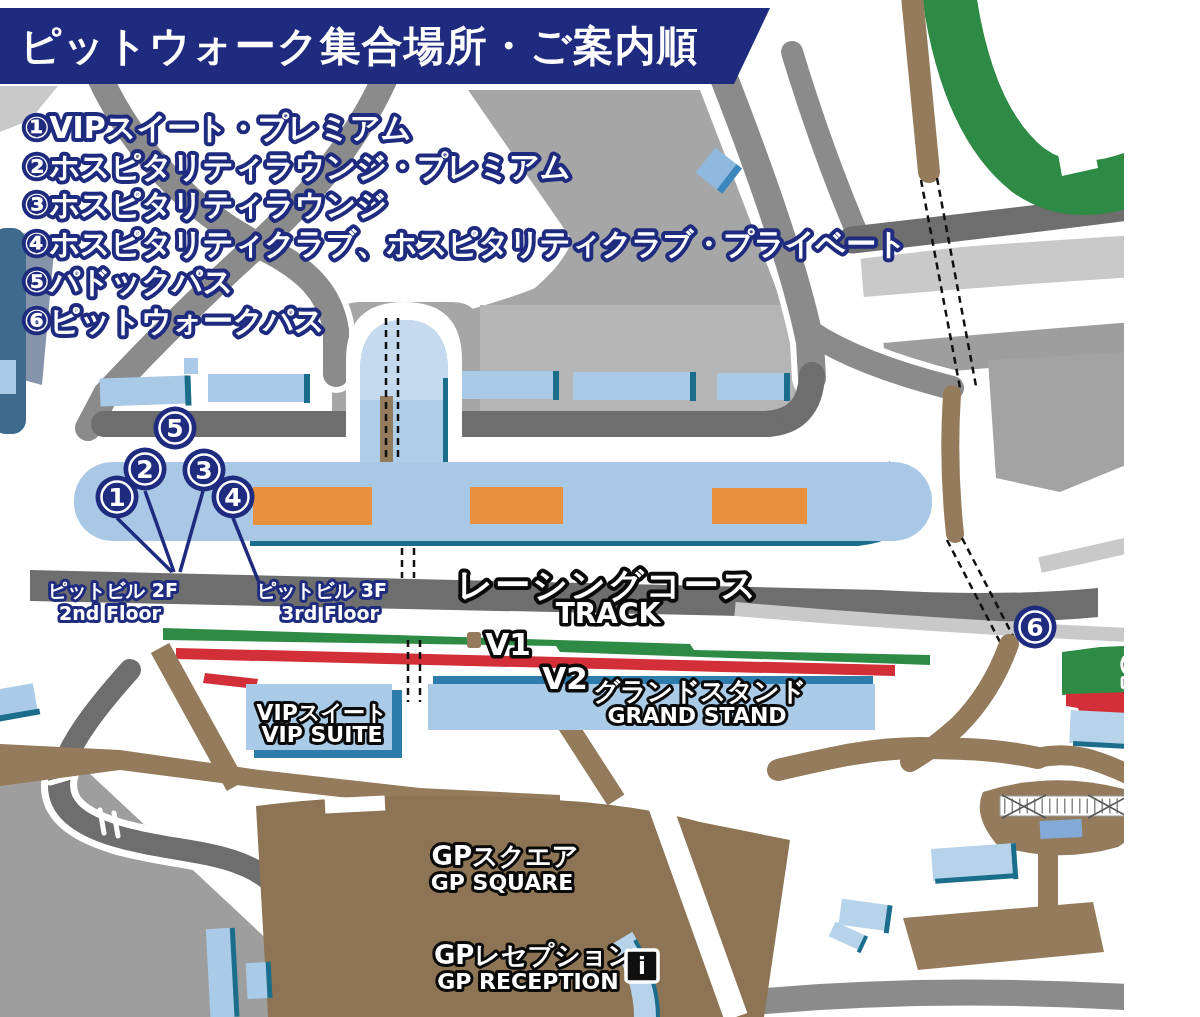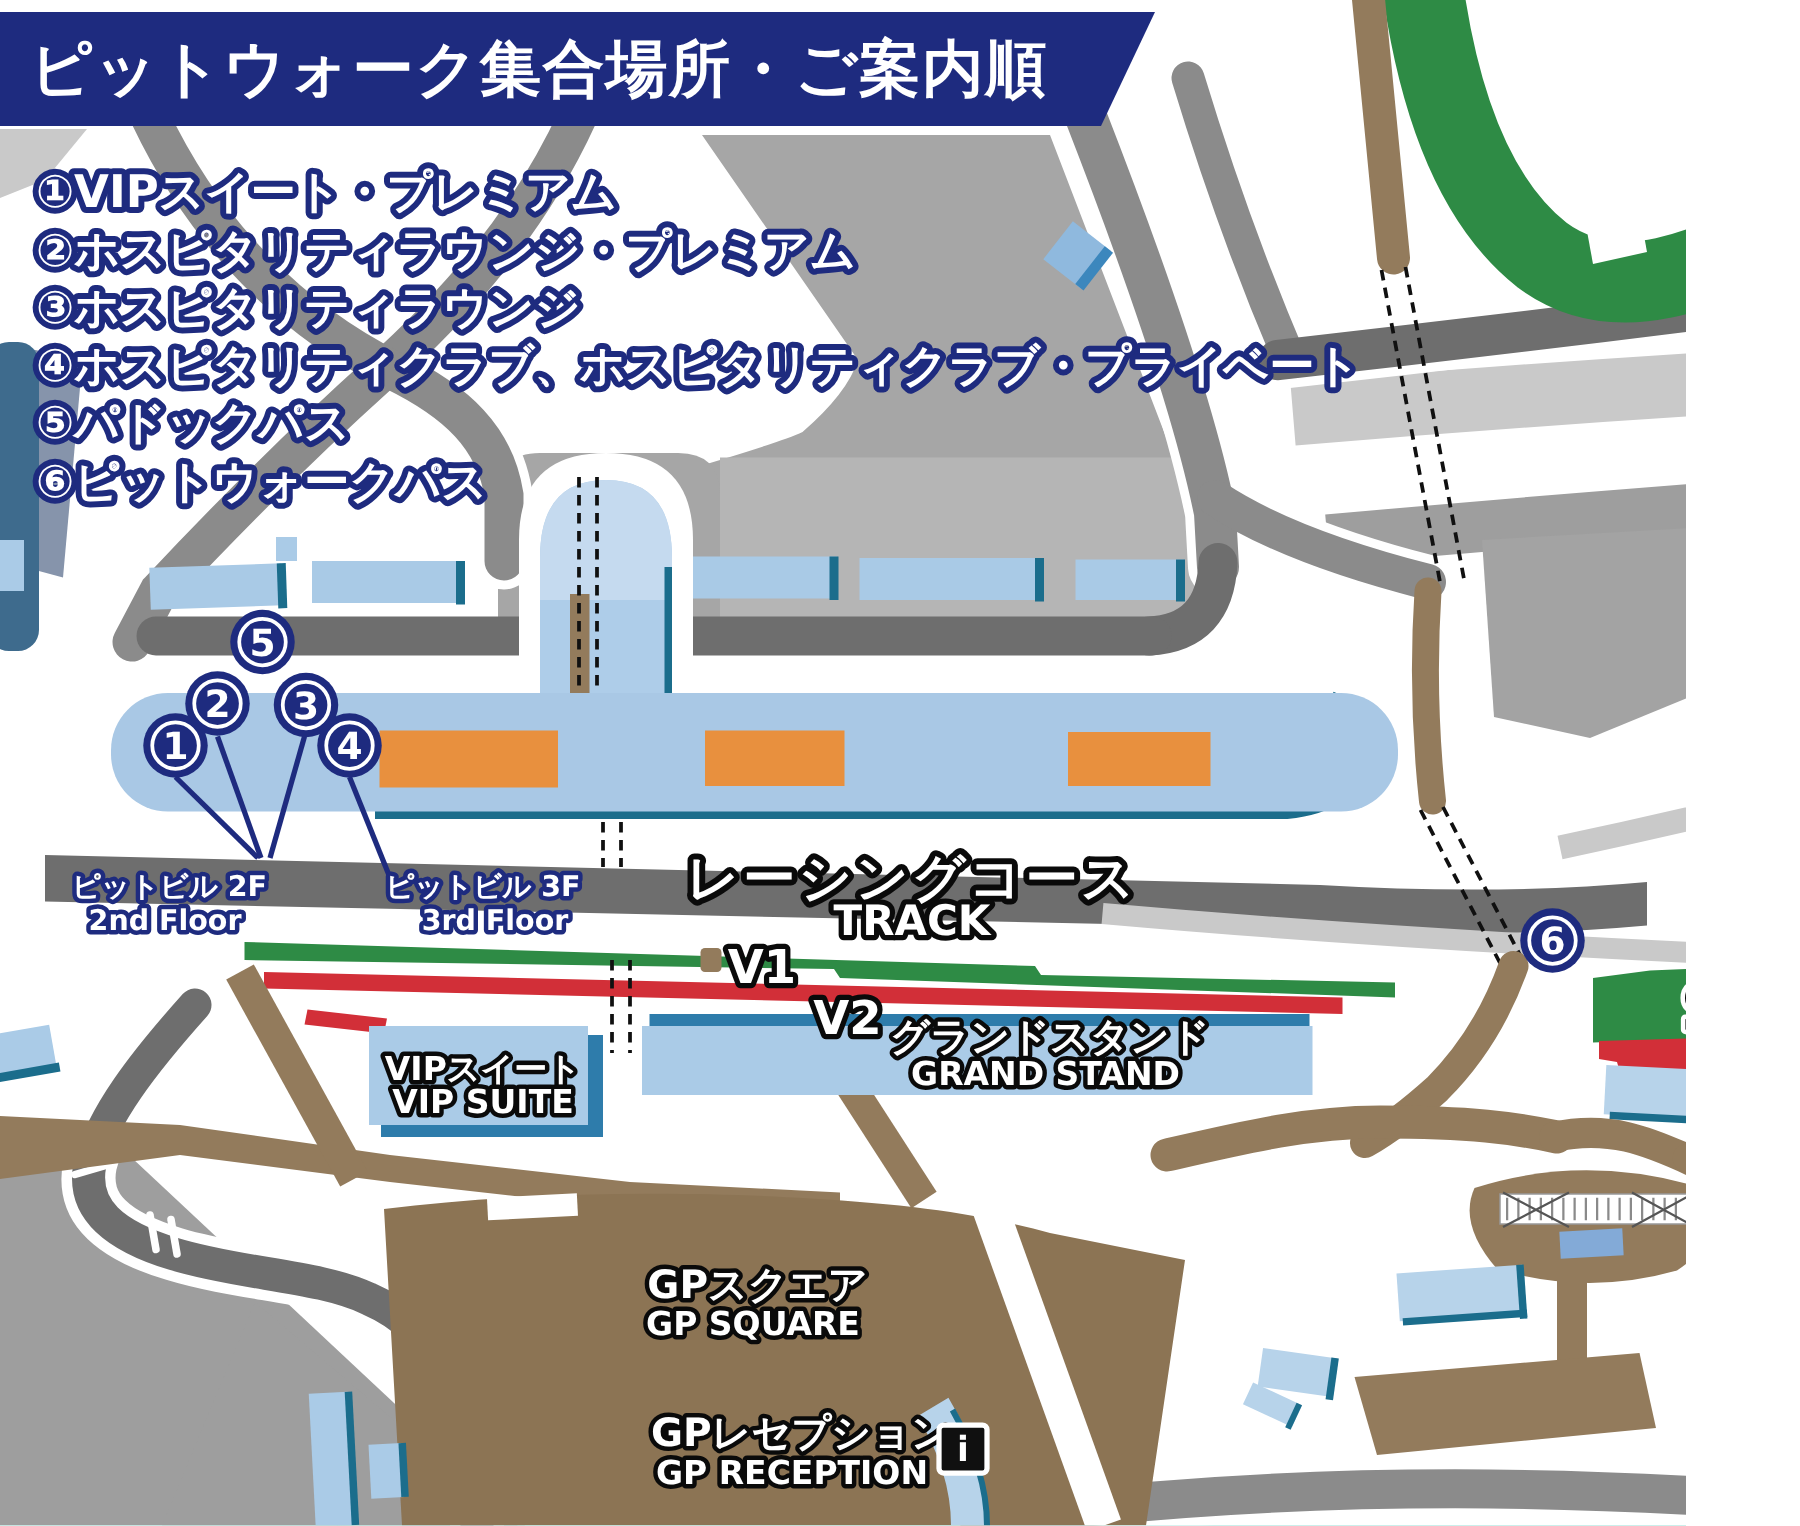--- a/index.html
+++ b/index.html
@@ -1,16 +1,16 @@
 <!DOCTYPE html>
 <html><head>
 <meta charset="utf-8">
 <style>
   html,body{margin:0;padding:0;background:#fff;}
-  .stage{position:relative;width:1124px;height:1017px;overflow:hidden;background:#14b8a6;
+  .stage{position:relative;width:1124px;height:1017px;overflow:hidden;background:#e5e5e5;
          font-family:"DejaVu Sans","Liberation Sans",sans-serif;}
   svg text{font-family:"DejaVu Sans","Liberation Sans",sans-serif;font-weight:bold;}
   .t-title{fill:#fff;font-size:41px;letter-spacing:1px;}
   .t-legend{fill:#fff;stroke:#1e2b7f;stroke-width:8px;paint-order:stroke;stroke-linejoin:round;font-size:30px;}
   .t-navy-s{fill:#fff;stroke:#1e2b7f;stroke-width:6px;paint-order:stroke;stroke-linejoin:round;font-size:19px;text-anchor:middle;}
   .t-blk-xl{fill:#fff;stroke:#0a0a0a;stroke-width:8px;paint-order:stroke;stroke-linejoin:round;font-size:35px;text-anchor:middle;letter-spacing:2px;}
   .t-blk-l{fill:#fff;stroke:#0a0a0a;stroke-width:7px;paint-order:stroke;stroke-linejoin:round;font-size:28px;text-anchor:middle;}
   .t-blk-m{fill:#fff;stroke:#0a0a0a;stroke-width:6px;paint-order:stroke;stroke-linejoin:round;font-size:26px;text-anchor:middle;}
   .t-blk-sm{fill:#fff;stroke:#0a0a0a;stroke-width:6px;paint-order:stroke;stroke-linejoin:round;font-size:22px;text-anchor:middle;}
   .t-v{fill:#fff;stroke:#0a0a0a;stroke-width:7px;paint-order:stroke;stroke-linejoin:round;font-size:31px;text-anchor:middle;}

